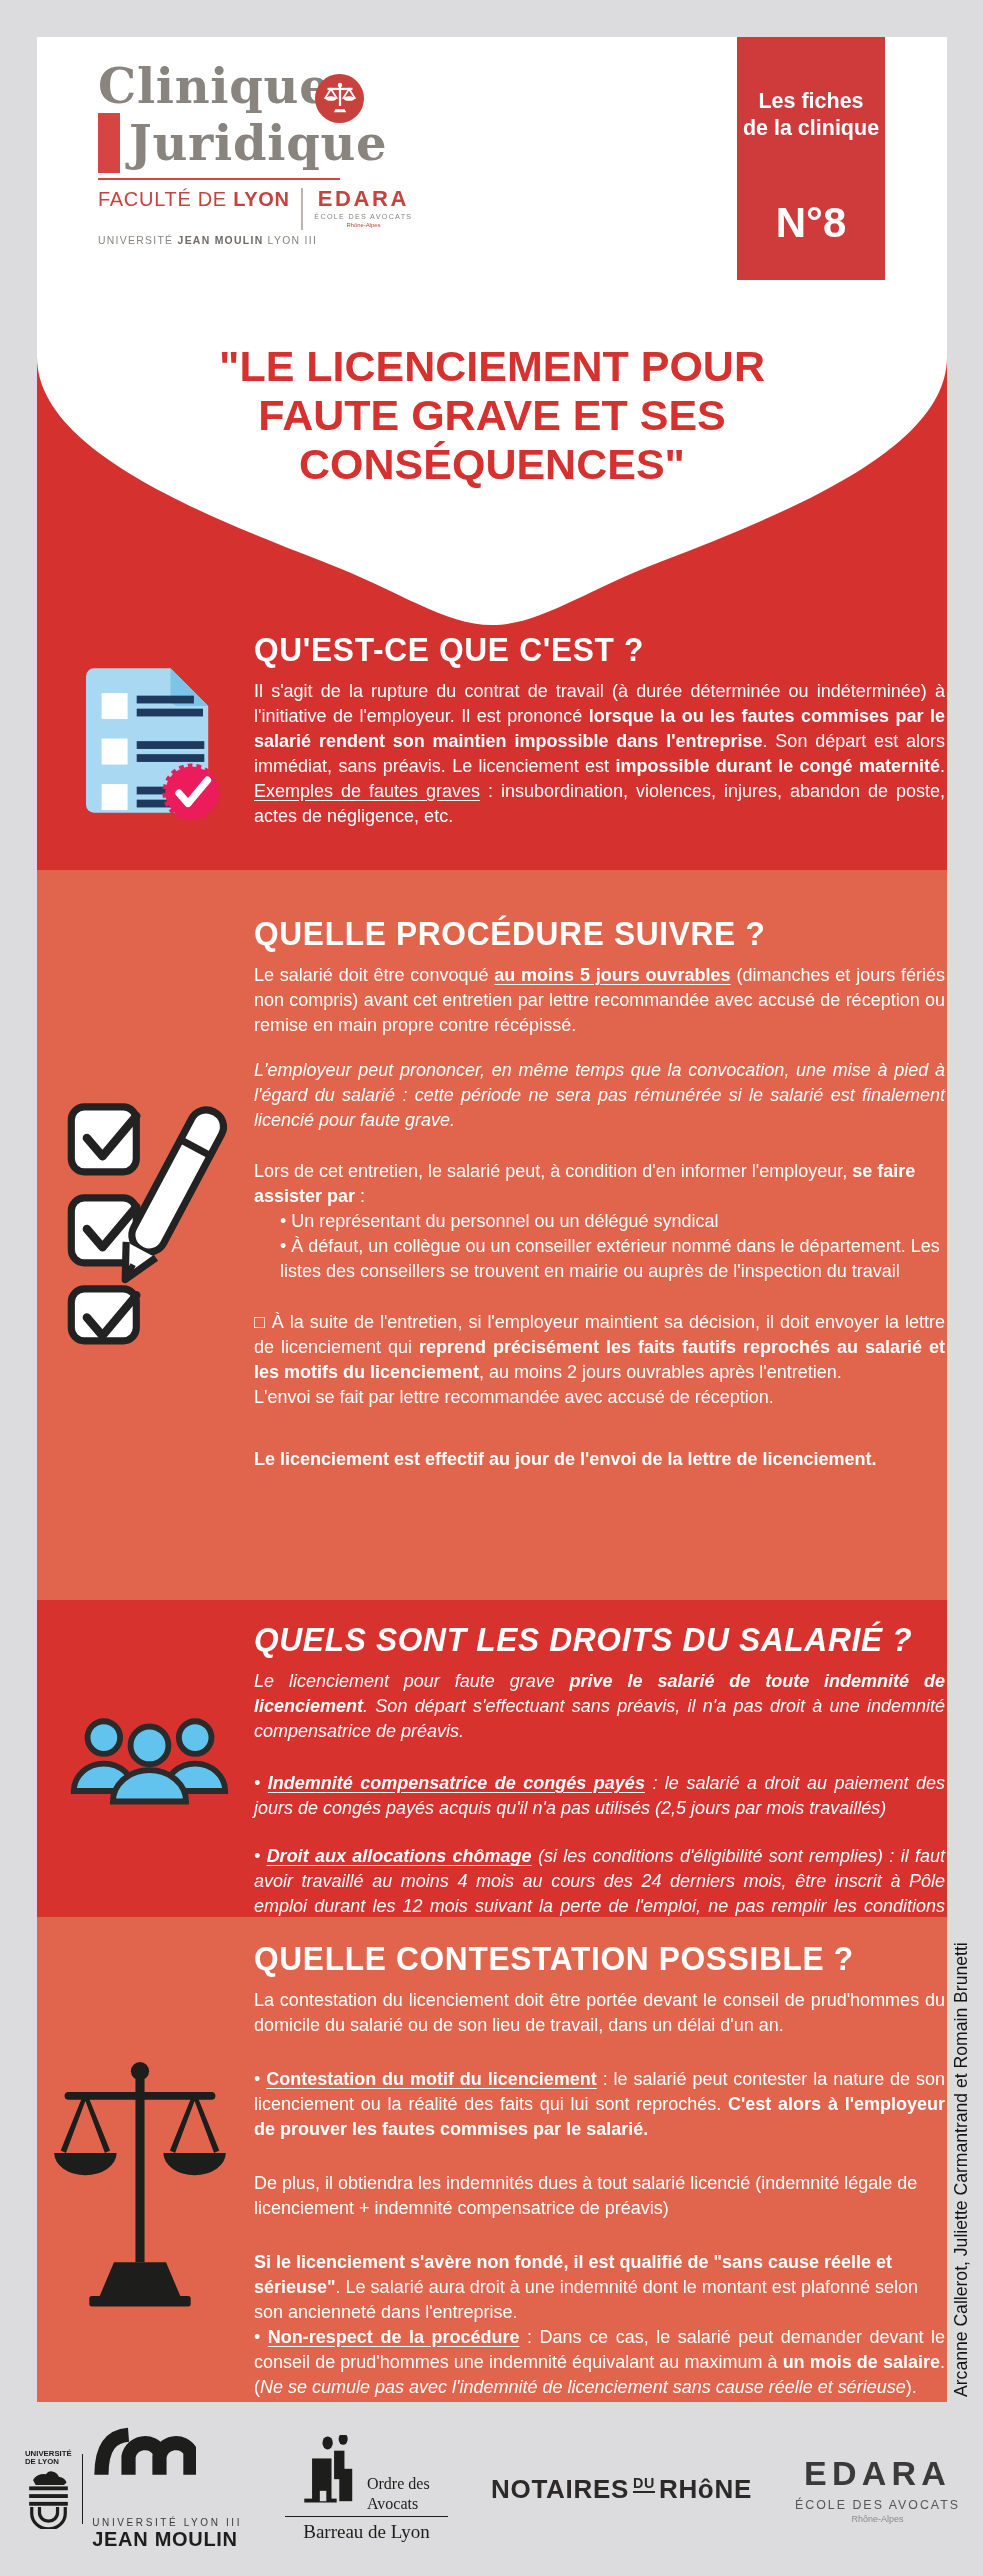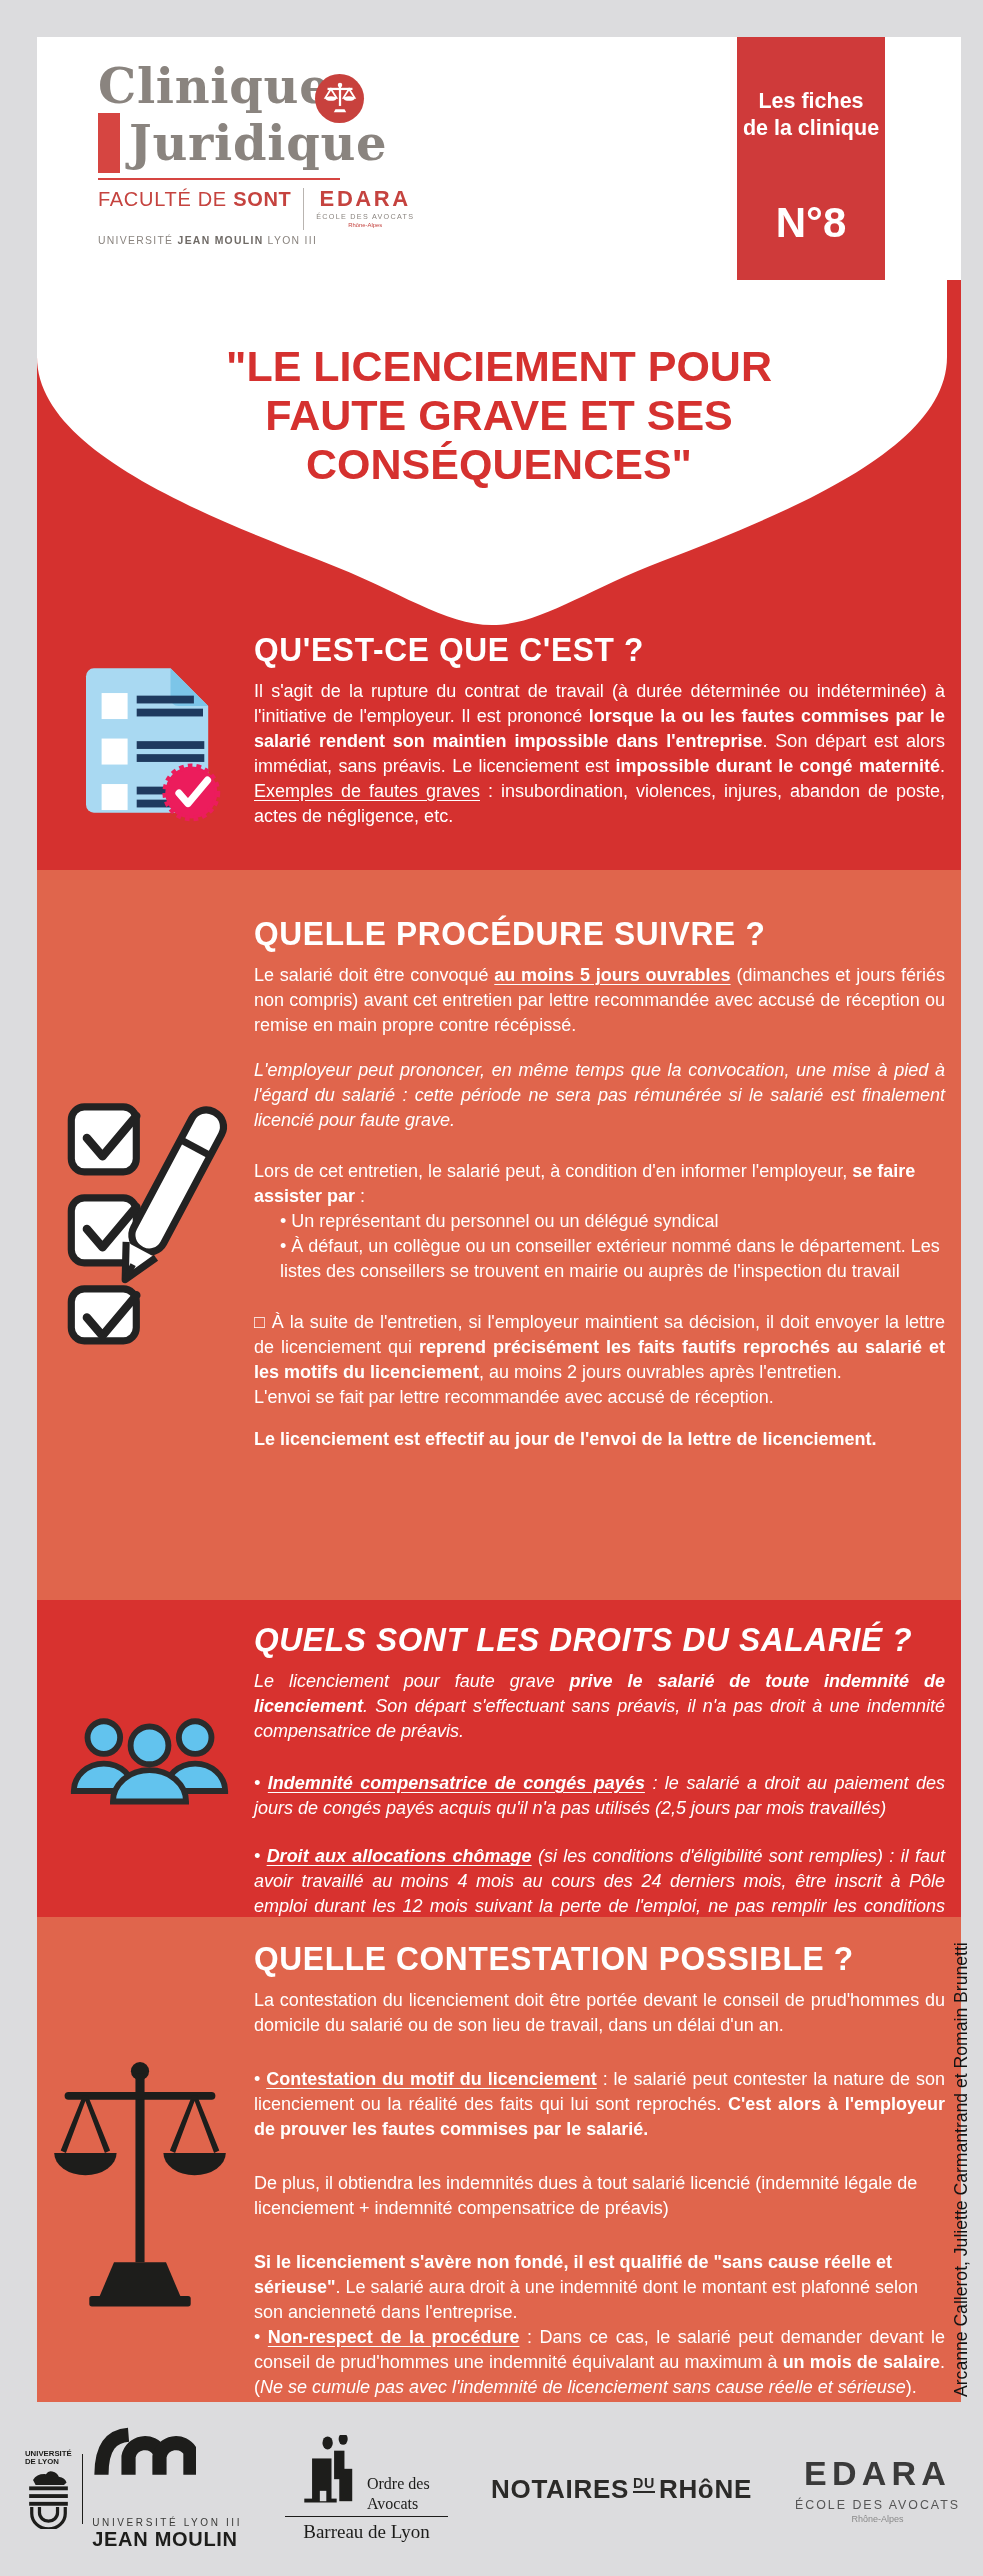--- a/index.html
+++ b/index.html
@@ -5,21 +5,20 @@
   html,body{margin:0;padding:0;}
   body{
     width:984px;height:2576px;position:relative;overflow:hidden;
     background:#dcdcde;
     font-family:"Liberation Sans","DejaVu Sans",sans-serif;
     -webkit-font-smoothing:antialiased;
   }
   .card{
     position:absolute;left:37px;top:37px;width:910px;height:2365px;
     background:#0c4a6e;
-    padding-left:14px;
   }
   
   .header{position:absolute;left:0;top:0;width:100%;height:243px;background:#fff;}
   .logo-block{position:absolute;left:61px;top:25px;width:364px;color:#8a847f;}
   .logo-line1{font-family:"DejaVu Serif","Liberation Serif",serif;font-weight:bold;font-size:48px;letter-spacing:0.7px;line-height:48px;}
   .logo-row2{display:flex;align-items:center;margin-top:2.6px;}
   .logo-redbar{width:22px;height:60px;background:#d64541;margin-right:9px;}
   .logo-line2{font-family:"DejaVu Serif","Liberation Serif",serif;font-weight:bold;font-size:48px;letter-spacing:0.7px;line-height:46px;}
   .logo-rule{width:242px;height:2px;background:#d64541;margin-top:5.2px;}
   .scales-circle{position:absolute;left:217px;top:11.7px;width:49px;height:49px;border-radius:50%;background:#c8413d;display:flex;align-items:center;justify-content:center;}
@@ -113,21 +112,21 @@
           <path d="M22,50 h16 l3,5 h-22 Z" fill="#fff"></path>
         </svg>
       </div>
       <div class="logo-row2">
         <div class="logo-redbar"></div>
         <div class="logo-line2">Juridique</div>
       </div>
       <div class="logo-rule"></div>
       <div class="logo-subrow">
         <div class="fac">
-          <span>FACULTÉ DE </span><span class="b">SONT</span>
+          <span>FACULTÉ DE </span><span class="b">LYON</span>
         </div>
         <div class="hdr-divider"></div>
         <div class="edara-mini">
           <div class="e1">EDARA</div>
           <div class="e2">ÉCOLE DES AVOCATS</div>
           <div class="e3">Rhône-Alpes</div>
         </div>
       </div>
       <div class="univ-line">
         <span>UNIVERSITÉ </span><span class="b">JEAN MOULIN</span><span> LYON III</span>
@@ -197,21 +196,21 @@
       </svg>
     </div>
     <div class="sec-text" style="top:51px;">
       <h2 class="sec-heading">QUELLE PROCÉDURE SUIVRE ?</h2>
       <p class="para" style="margin-bottom:19.5px;"><span>Le salarié doit être convoqué </span><span class="b u">au moins 5 jours ouvrables</span><span> (dimanches et jours fériés non compris) avant cet entretien par lettre recommandée avec accusé de réception ou remise en main propre contre récépissé.</span></p>
       <p class="para i-block" style="margin-bottom:26px;"><span class="i">L'employeur peut prononcer, en même temps que la convocation, une mise à pied à l'égard du salarié : cette période ne sera pas rémunérée si le salarié est finalement licencié pour faute grave.</span></p>
       <p class="para nj" style="margin-bottom:0;"><span>Lors de cet entretien, le salarié peut, à condition d'en informer l'employeur, </span><span class="b">se faire assister par</span><span> :</span></p>
       <p class="bullet"><span>• Un représentant du personnel ou un délégué syndical</span></p>
       <p class="bullet" style="margin-bottom:26px;"><span>• À défaut, un collègue ou un conseiller extérieur nommé dans le département. Les listes des conseillers se trouvent en mairie ou auprès de l'inspection du travail</span></p>
       <p class="para" style="margin-bottom:0;"><span>□ À la suite de l'entretien, si l'employeur maintient sa décision, il doit envoyer la lettre de licenciement qui </span><span class="b">reprend précisément les faits fautifs reprochés au salarié et les motifs du licenciement</span><span>, au moins 2 jours ouvrables après l'entretien.</span></p>
-      <p class="para nj" style="margin-bottom:17px;"><span>L'envoi se fait par lettre recommandée avec accusé de réception.</span></p>
+      <p class="para nj" style="margin-bottom:37px;"><span>L'envoi se fait par lettre recommandée avec accusé de réception.</span></p>
       <p class="para nj"><span class="b">Le licenciement est effectif au jour de l'envoi de la lettre de licenciement.</span></p>
     </div>
   </div>
 
   <div class="zone zoneC">
     <div class="icon-box" style="left:29px;top:114px;">
       <svg width="167" height="98" viewBox="0 0 256 150">
         <g fill="#62c3ee" stroke="#2b2b2b" stroke-width="9">
           <circle cx="58" cy="36" r="25"></circle>
           <path d="M12,118 a46,42 0 0 1 92,0 z"></path>

